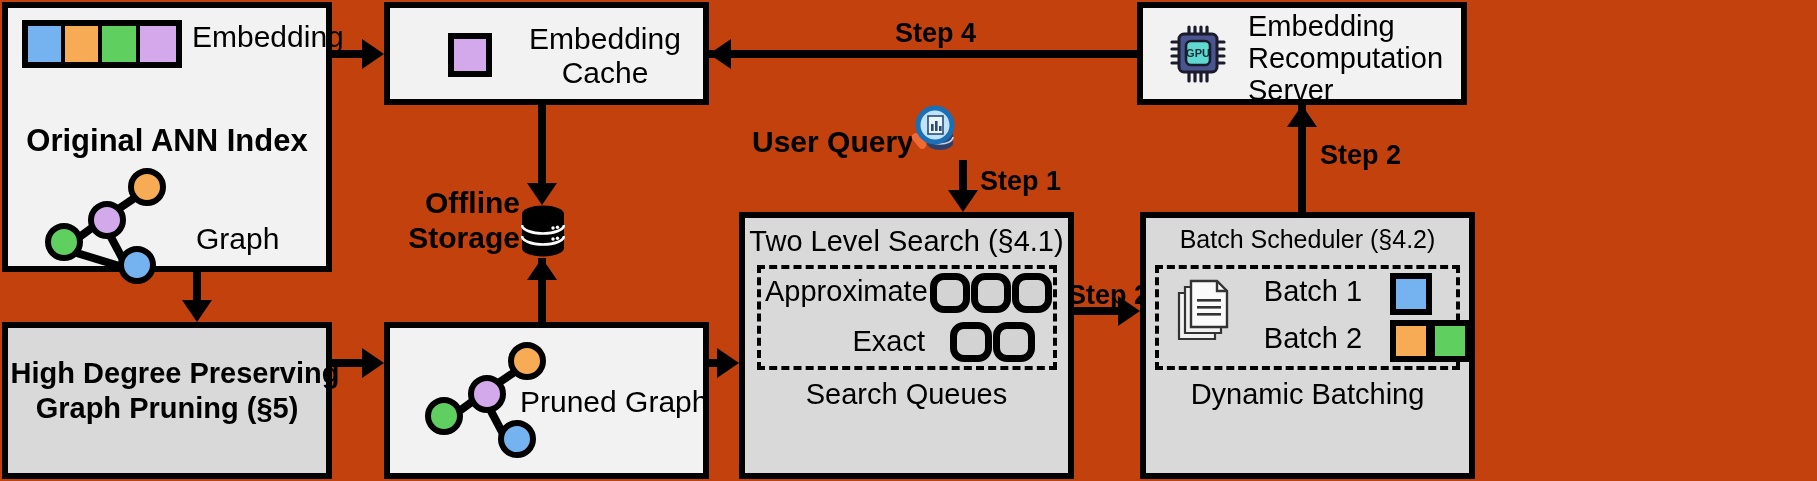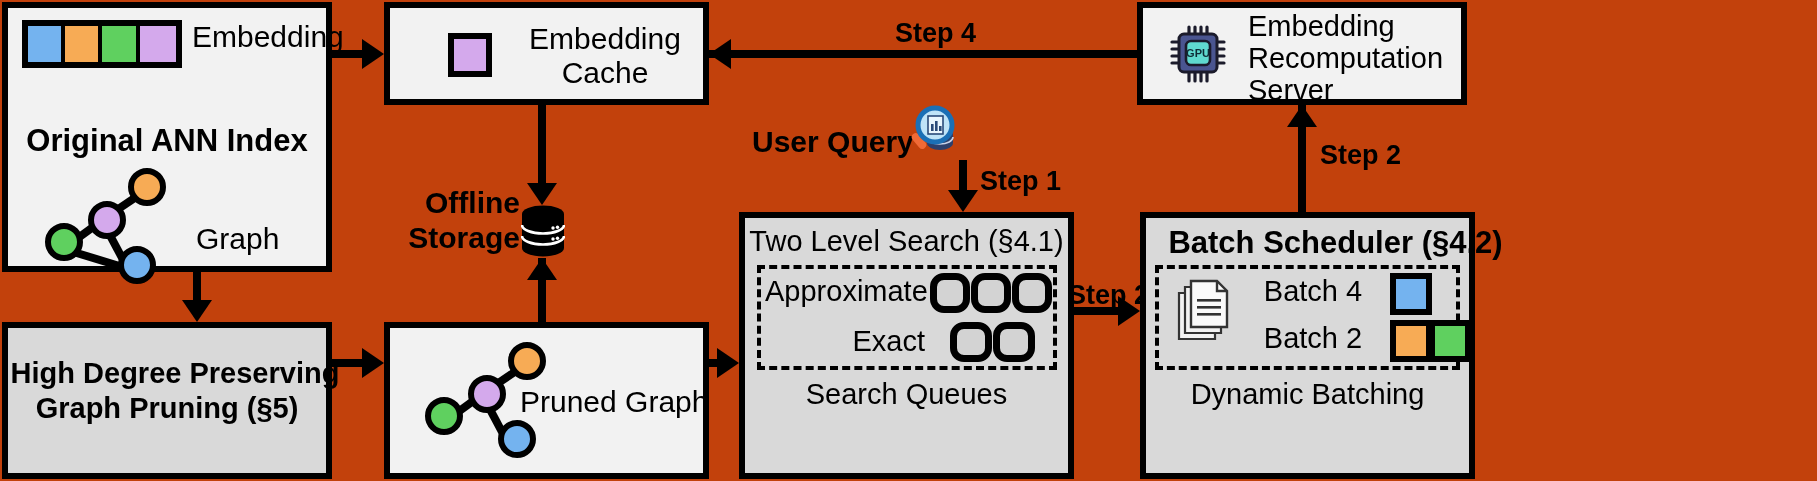--- a/index.html
+++ b/index.html
@@ -234,37 +234,37 @@
 
   <div class="lbl txt" style="left:739px;top:378px;width:335px;font-size:29px;font-weight:400;">Search Queues</div>
 
   <div class="arrow-h right" style="left:1074px;top:295px;width:66px;height:32px;">
     <div class="shaft" style="width:48px;"></div>
     <div class="head"></div>
   </div>
   <div class="lbl txt" style="left:1068px;top:280px;font-size:27px;font-weight:700;">Step 2</div>
 
   <div class="box gray" style="left:1140px;top:212px;width:335px;height:267px;"></div>
-  <div class="lbl txt" style="left:1168px;top:225px;width:335px;font-size:31px;font-weight:700;">Batch Scheduler (§4.2)</div>
+  <div class="lbl txt" style="left:1140px;top:225px;width:335px;font-size:25px;font-weight:400;">Batch Scheduler (§4.2)</div>
 
   <div class="dashed" style="left:1155px;top:265px;width:305px;height:105px;"></div>
 
   <div class="icon" style="left:1176px;top:277px;width:56px;height:68px;">
     <svg width="56" height="68" viewBox="0 0 56 68">
       <path d="M3 16 h26 l10 10 v36 h-36 z" fill="#f2f2f2" stroke="#333" stroke-width="2.2"></path>
       <path d="M9 10 h26 l10 10 v36 h-36 z" fill="#f2f2f2" stroke="#333" stroke-width="2.2"></path>
       <path d="M15 4 h26 l10 10 v36 h-36 z" fill="#fafafa" stroke="#333" stroke-width="2.4"></path>
       <path d="M41 4 v10 h10" fill="none" stroke="#333" stroke-width="2.4"></path>
       <rect x="21" y="22" width="24" height="2.6" fill="#333"></rect>
       <rect x="21" y="29" width="24" height="2.6" fill="#333"></rect>
       <rect x="21" y="36" width="24" height="2.6" fill="#333"></rect>
     </svg>
   </div>
 
-  <div class="lbl txt" style="left:1243px;top:275px;width:140px;font-size:29px;font-weight:400;">Batch 4</div>
+  <div class="lbl txt" style="left:1243px;top:275px;width:140px;font-size:29px;font-weight:400;">Batch 1</div>
   <div class="sq" style="left:1390px;top:273px;width:42px;height:42px;background:#74b3ef;"></div>
 
   <div class="lbl txt" style="left:1243px;top:322px;width:140px;font-size:29px;font-weight:400;">Batch 2</div>
   <div class="sq" style="left:1390px;top:320px;width:42px;height:42px;background:#f7ab55;"></div>
   <div class="sq" style="left:1429px;top:320px;width:42px;height:42px;background:#5fd05f;"></div>
 
   <div class="lbl txt" style="left:1140px;top:378px;width:335px;font-size:29px;font-weight:400;">Dynamic Batching</div>
 
   <div class="arrow-v up" style="left:1287px;top:105px;width:30px;height:107px;">
     <div class="shaft" style="height:107px;"></div>

